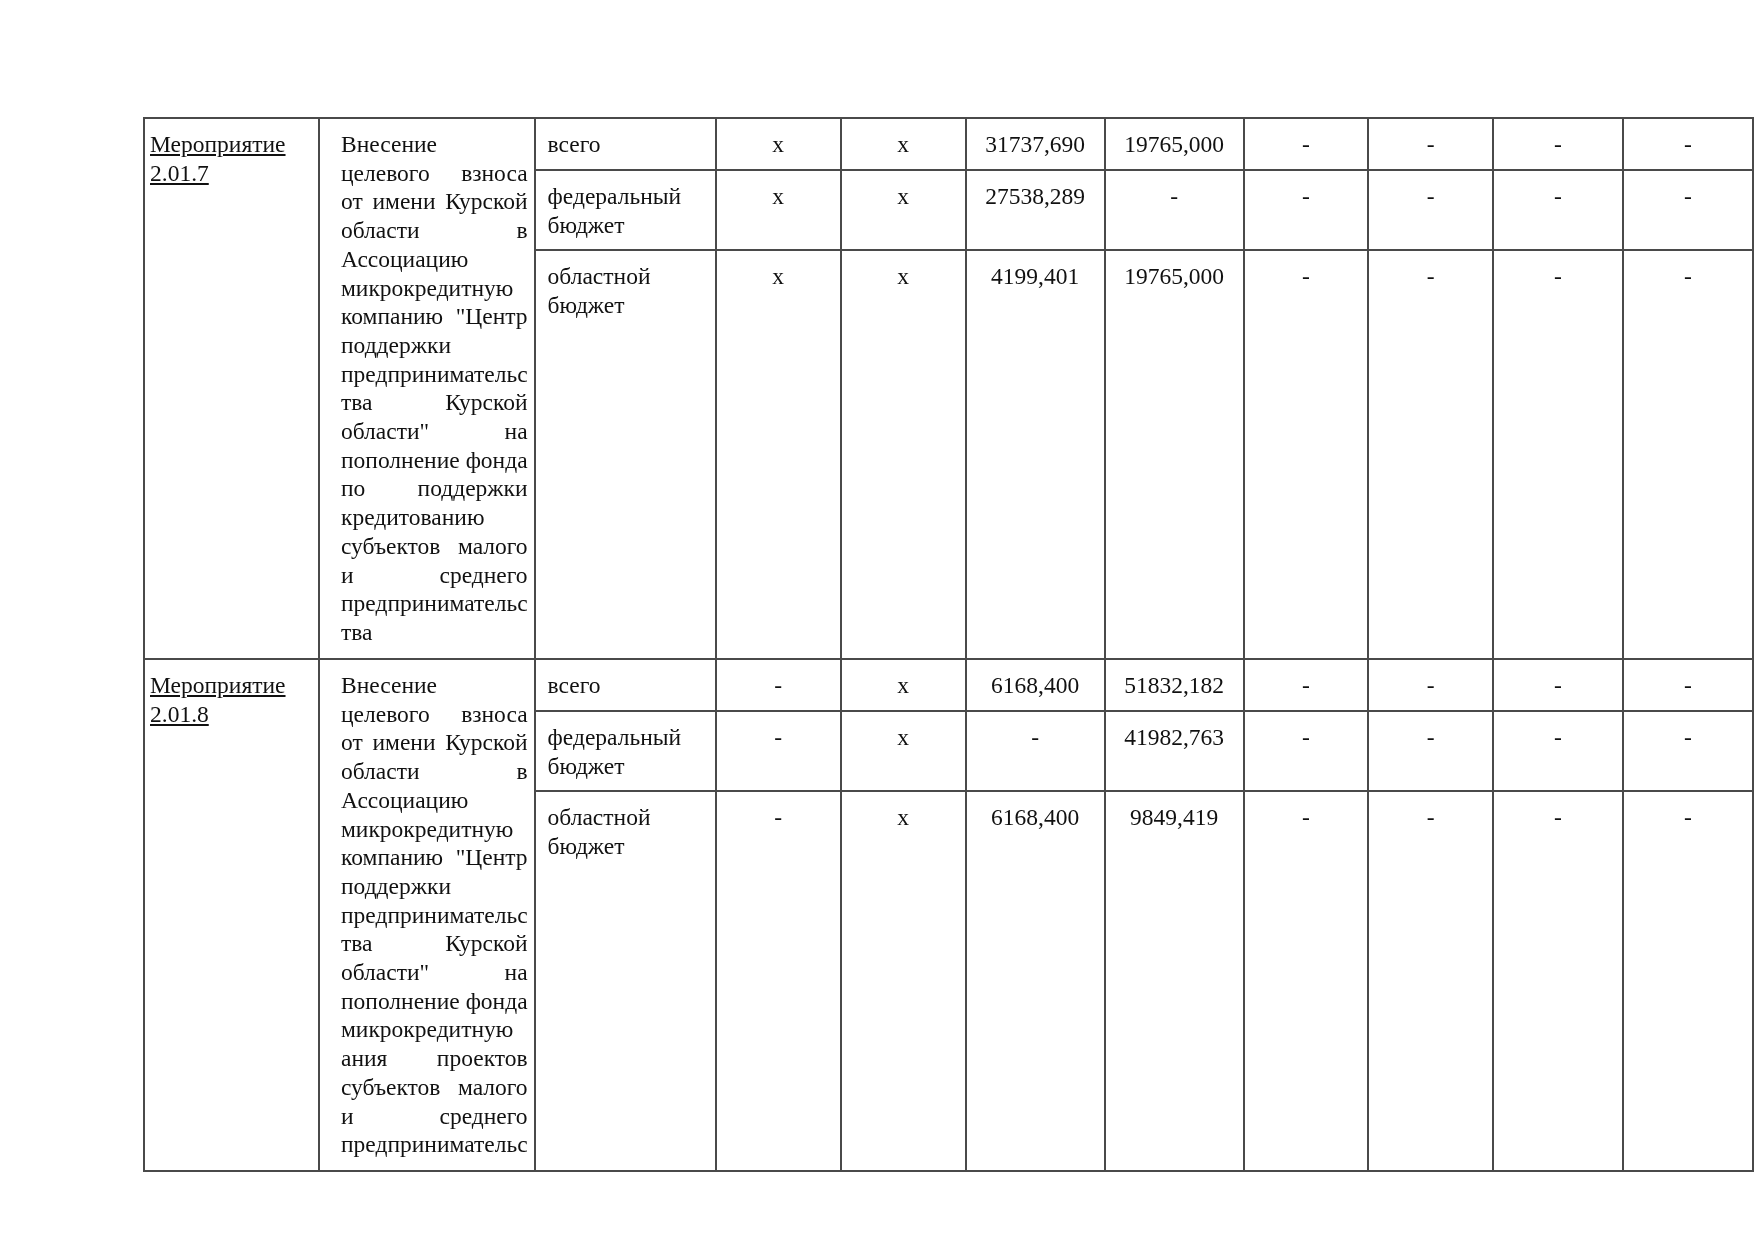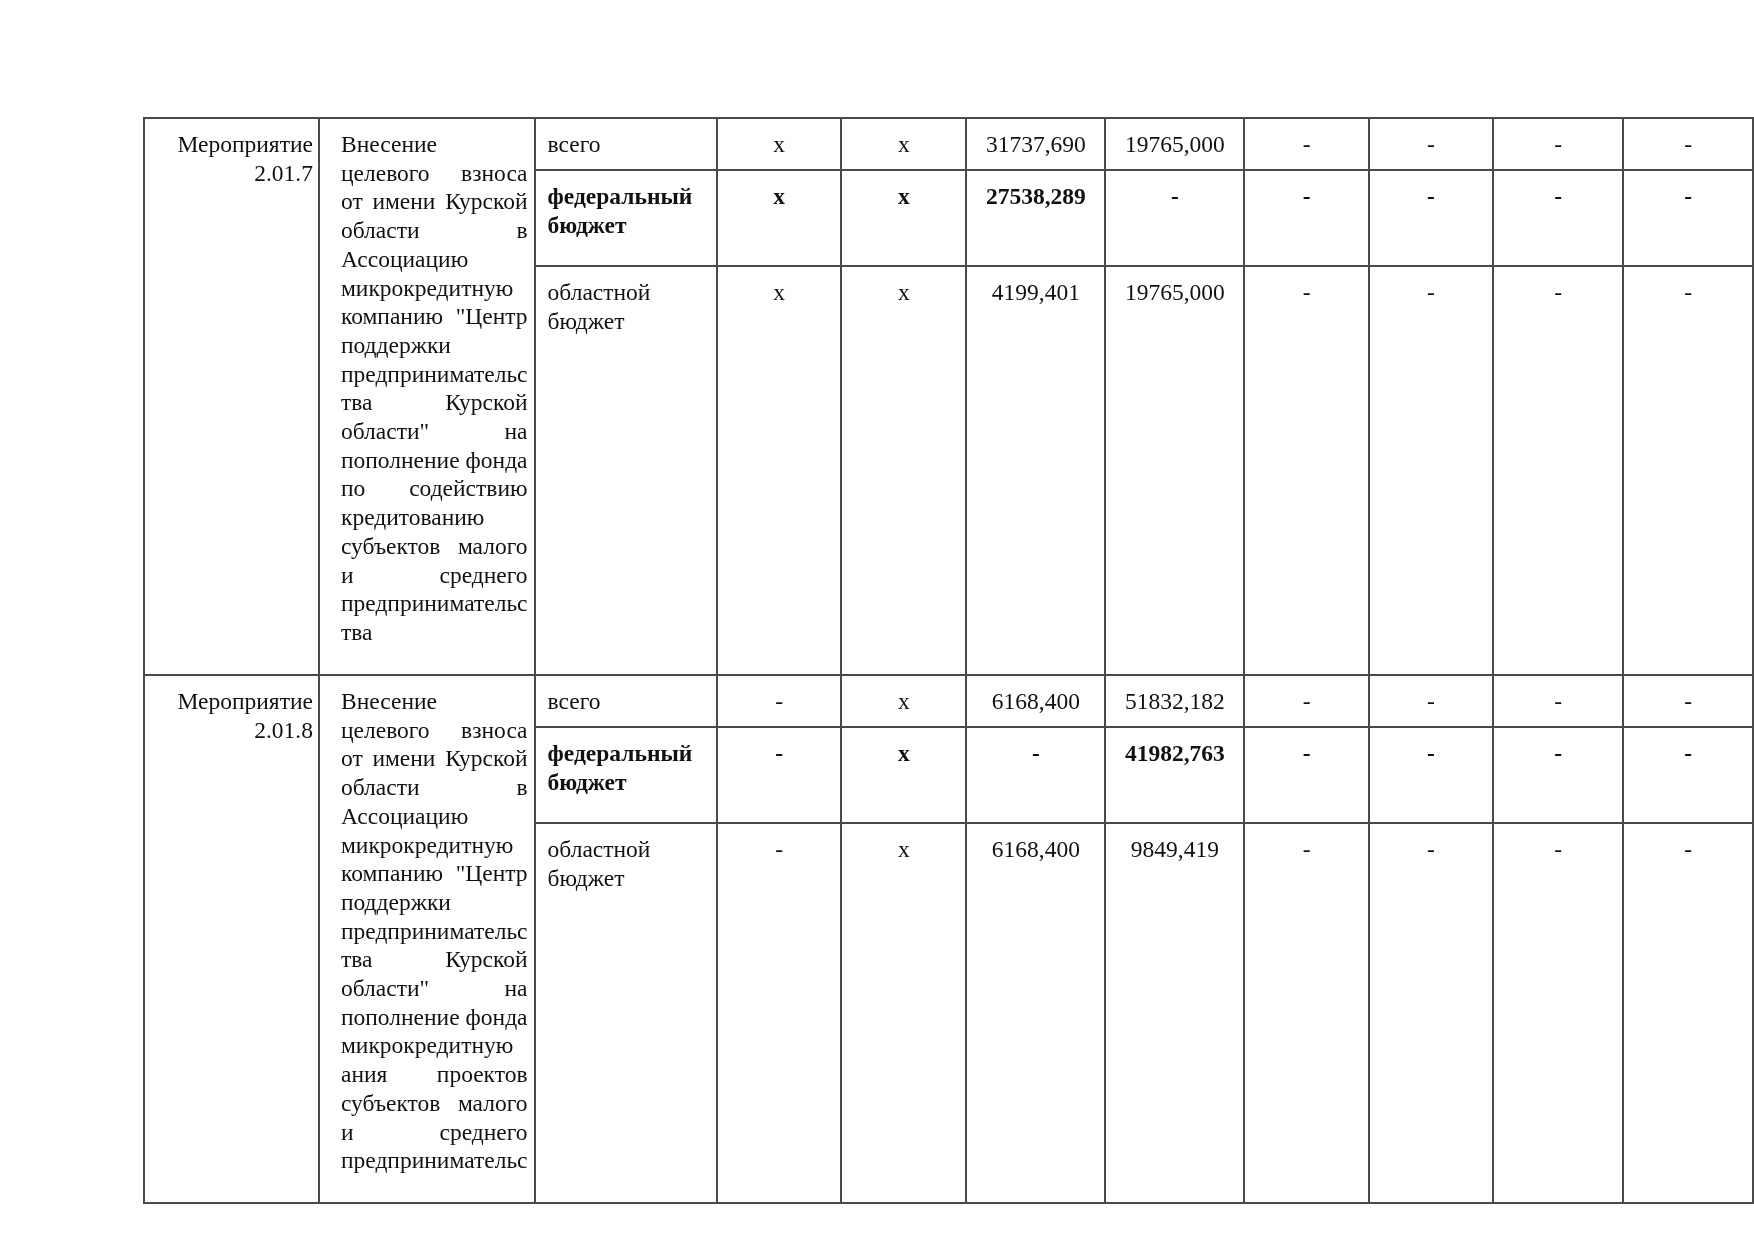--- a/index.html
+++ b/index.html
@@ -34,43 +34,44 @@
       border: 2px solid #4a4a4a;
       vertical-align: top;
       padding: 0;
       box-sizing: border-box;
     }
     td .cell {
       padding: 11px 5px 0 5px;
     }
     td.center .cell { text-align: center; }
     td.measure .cell {
-      text-align: right;
+      text-align: left;
       padding-top: 11px;
       line-height: 28.7px;
+      text-decoration: underline;
     }
     td.desc .cell {
       text-align: justify;
       text-align-last: left;
       padding: 11px 6px 0 21px;
       hyphens: none;
     }
     td.desc .line {
       display: block;
       text-align: justify;
       text-align-last: justify;
       white-space: nowrap;
     }
     td.desc .line.last { text-align-last: left; }
     td.source .cell {
       padding: 11px 6px 0 12px;
       text-align: left;
     }
     tr.r-all td { height: 52px; }
-    tr.r-fed td { height: 96px; font-weight: bold; }
+    tr.r-fed td { height: 80px; }
     tr.r-reg1 td { height: 409px; }
     tr.r-reg2 td { height: 380px; }
   </style>
 </head>
 <body>
 
 <div class="page">
   <table class="budget">
     <colgroup>
       <col style="width:178px">
@@ -101,21 +102,21 @@
             <span class="line">от имени Курской</span>
             <span class="line">области в</span>
             <span class="line last">Ассоциацию</span>
             <span class="line last">микрокредитную</span>
             <span class="line">компанию "Центр</span>
             <span class="line last">поддержки</span>
             <span class="line">предпринимательс</span>
             <span class="line">тва Курской</span>
             <span class="line">области" на</span>
             <span class="line">пополнение фонда</span>
-            <span class="line">по содействию</span>
+            <span class="line">по поддержки</span>
             <span class="line last">кредитованию</span>
             <span class="line">субъектов малого</span>
             <span class="line">и среднего</span>
             <span class="line">предпринимательс</span>
             <span class="line last">тва</span>
           </div>
         </td>
         <td class="source">
             <div class="cell">всего</div>
           </td>

